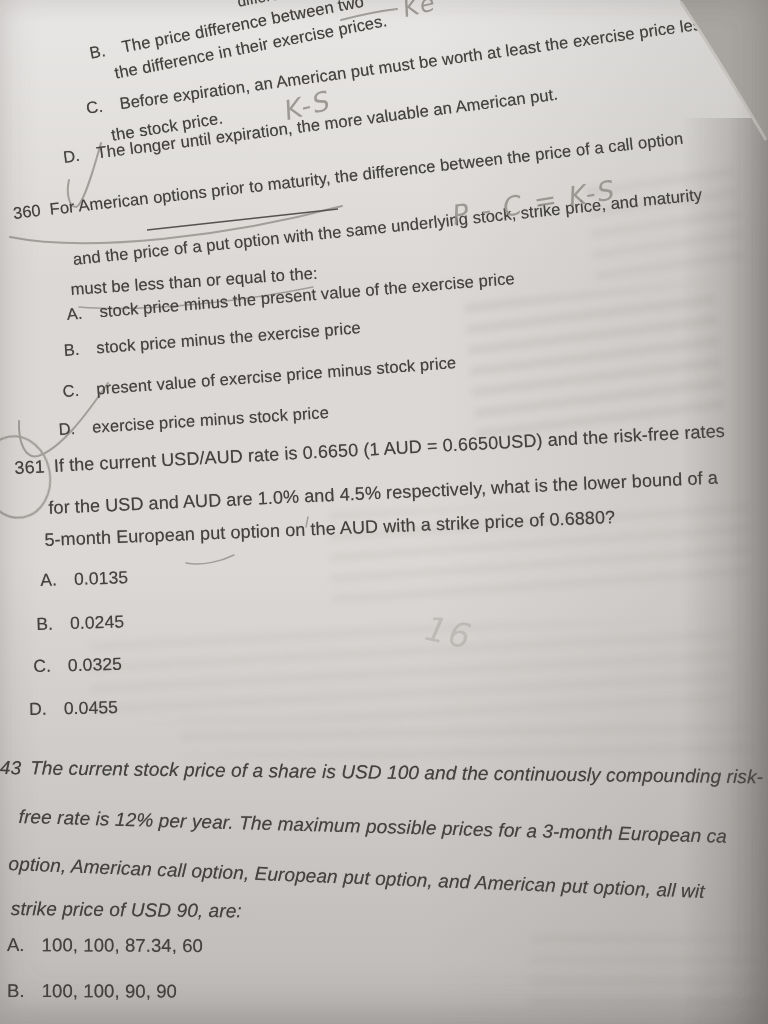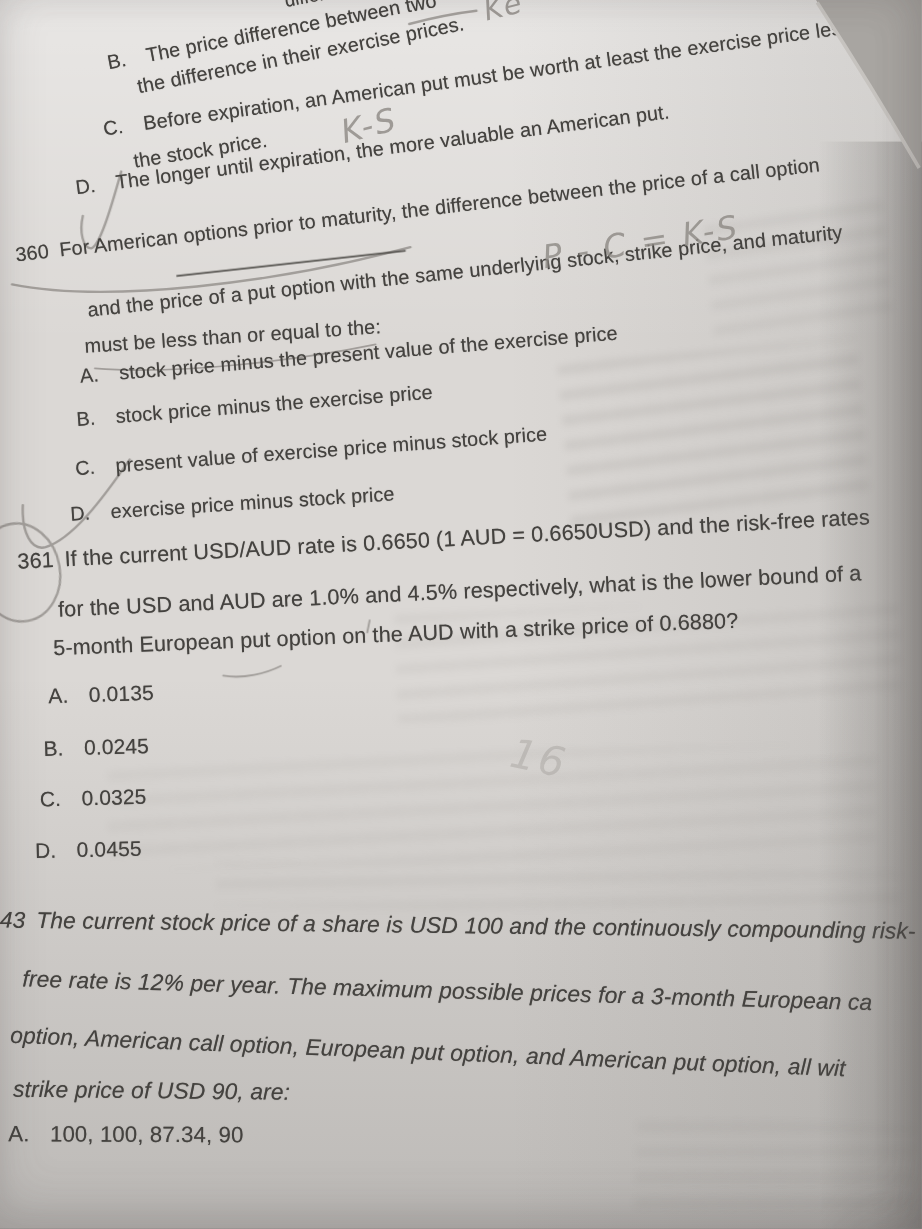--- a/index.html
+++ b/index.html
@@ -132,21 +132,22 @@
   <div class="line l22"><span class="lbl">C.</span><span>0.0325</span></div>
   <div class="line l23"><span class="lbl">D.</span><span>0.0455</span></div>
 
   <div class="line l24 hand"><span>16</span></div>
 
   <div class="line l25 it"><span class="qnum">43</span><span>The current stock price of a share is USD 100 and the continuously compounding risk-</span></div>
   <div class="line l26 it"><span>free rate is 12% per year. The maximum possible prices for a 3-month European ca</span></div>
   <div class="line l27 it"><span>option, American call option, European put option, and American put option, all wit</span></div>
   <div class="line l28 it"><span>strike price of USD 90, are:</span></div>
 
-  <div class="line l29"><span class="lbl">A.</span><span>100, 100, 87.34, 90</span></div>
+  <div class="line l29"><span class="lbl">A.</span><span>100, 100, 87.34, 60</span></div>
+  <div class="line l30"><span class="lbl">B.</span><span>100, 100, 90, 90</span></div>
 
   <div class="edge-shadow"></div>
   <svg class="corner" width="768" height="1024" viewBox="0 0 768 1024">
     <path d="M 680,0 L 768,0 L 768,140 C 740,95 706,40 680,0 Z" fill="#a8a5a1"></path>
     <path d="M 681,2 C 707,42 741,97 766,140" fill="none" stroke="#c6c3bf" stroke-width="3"></path>
   </svg>
   <div class="vignette"></div>
 </div>
 
 </body></html>

